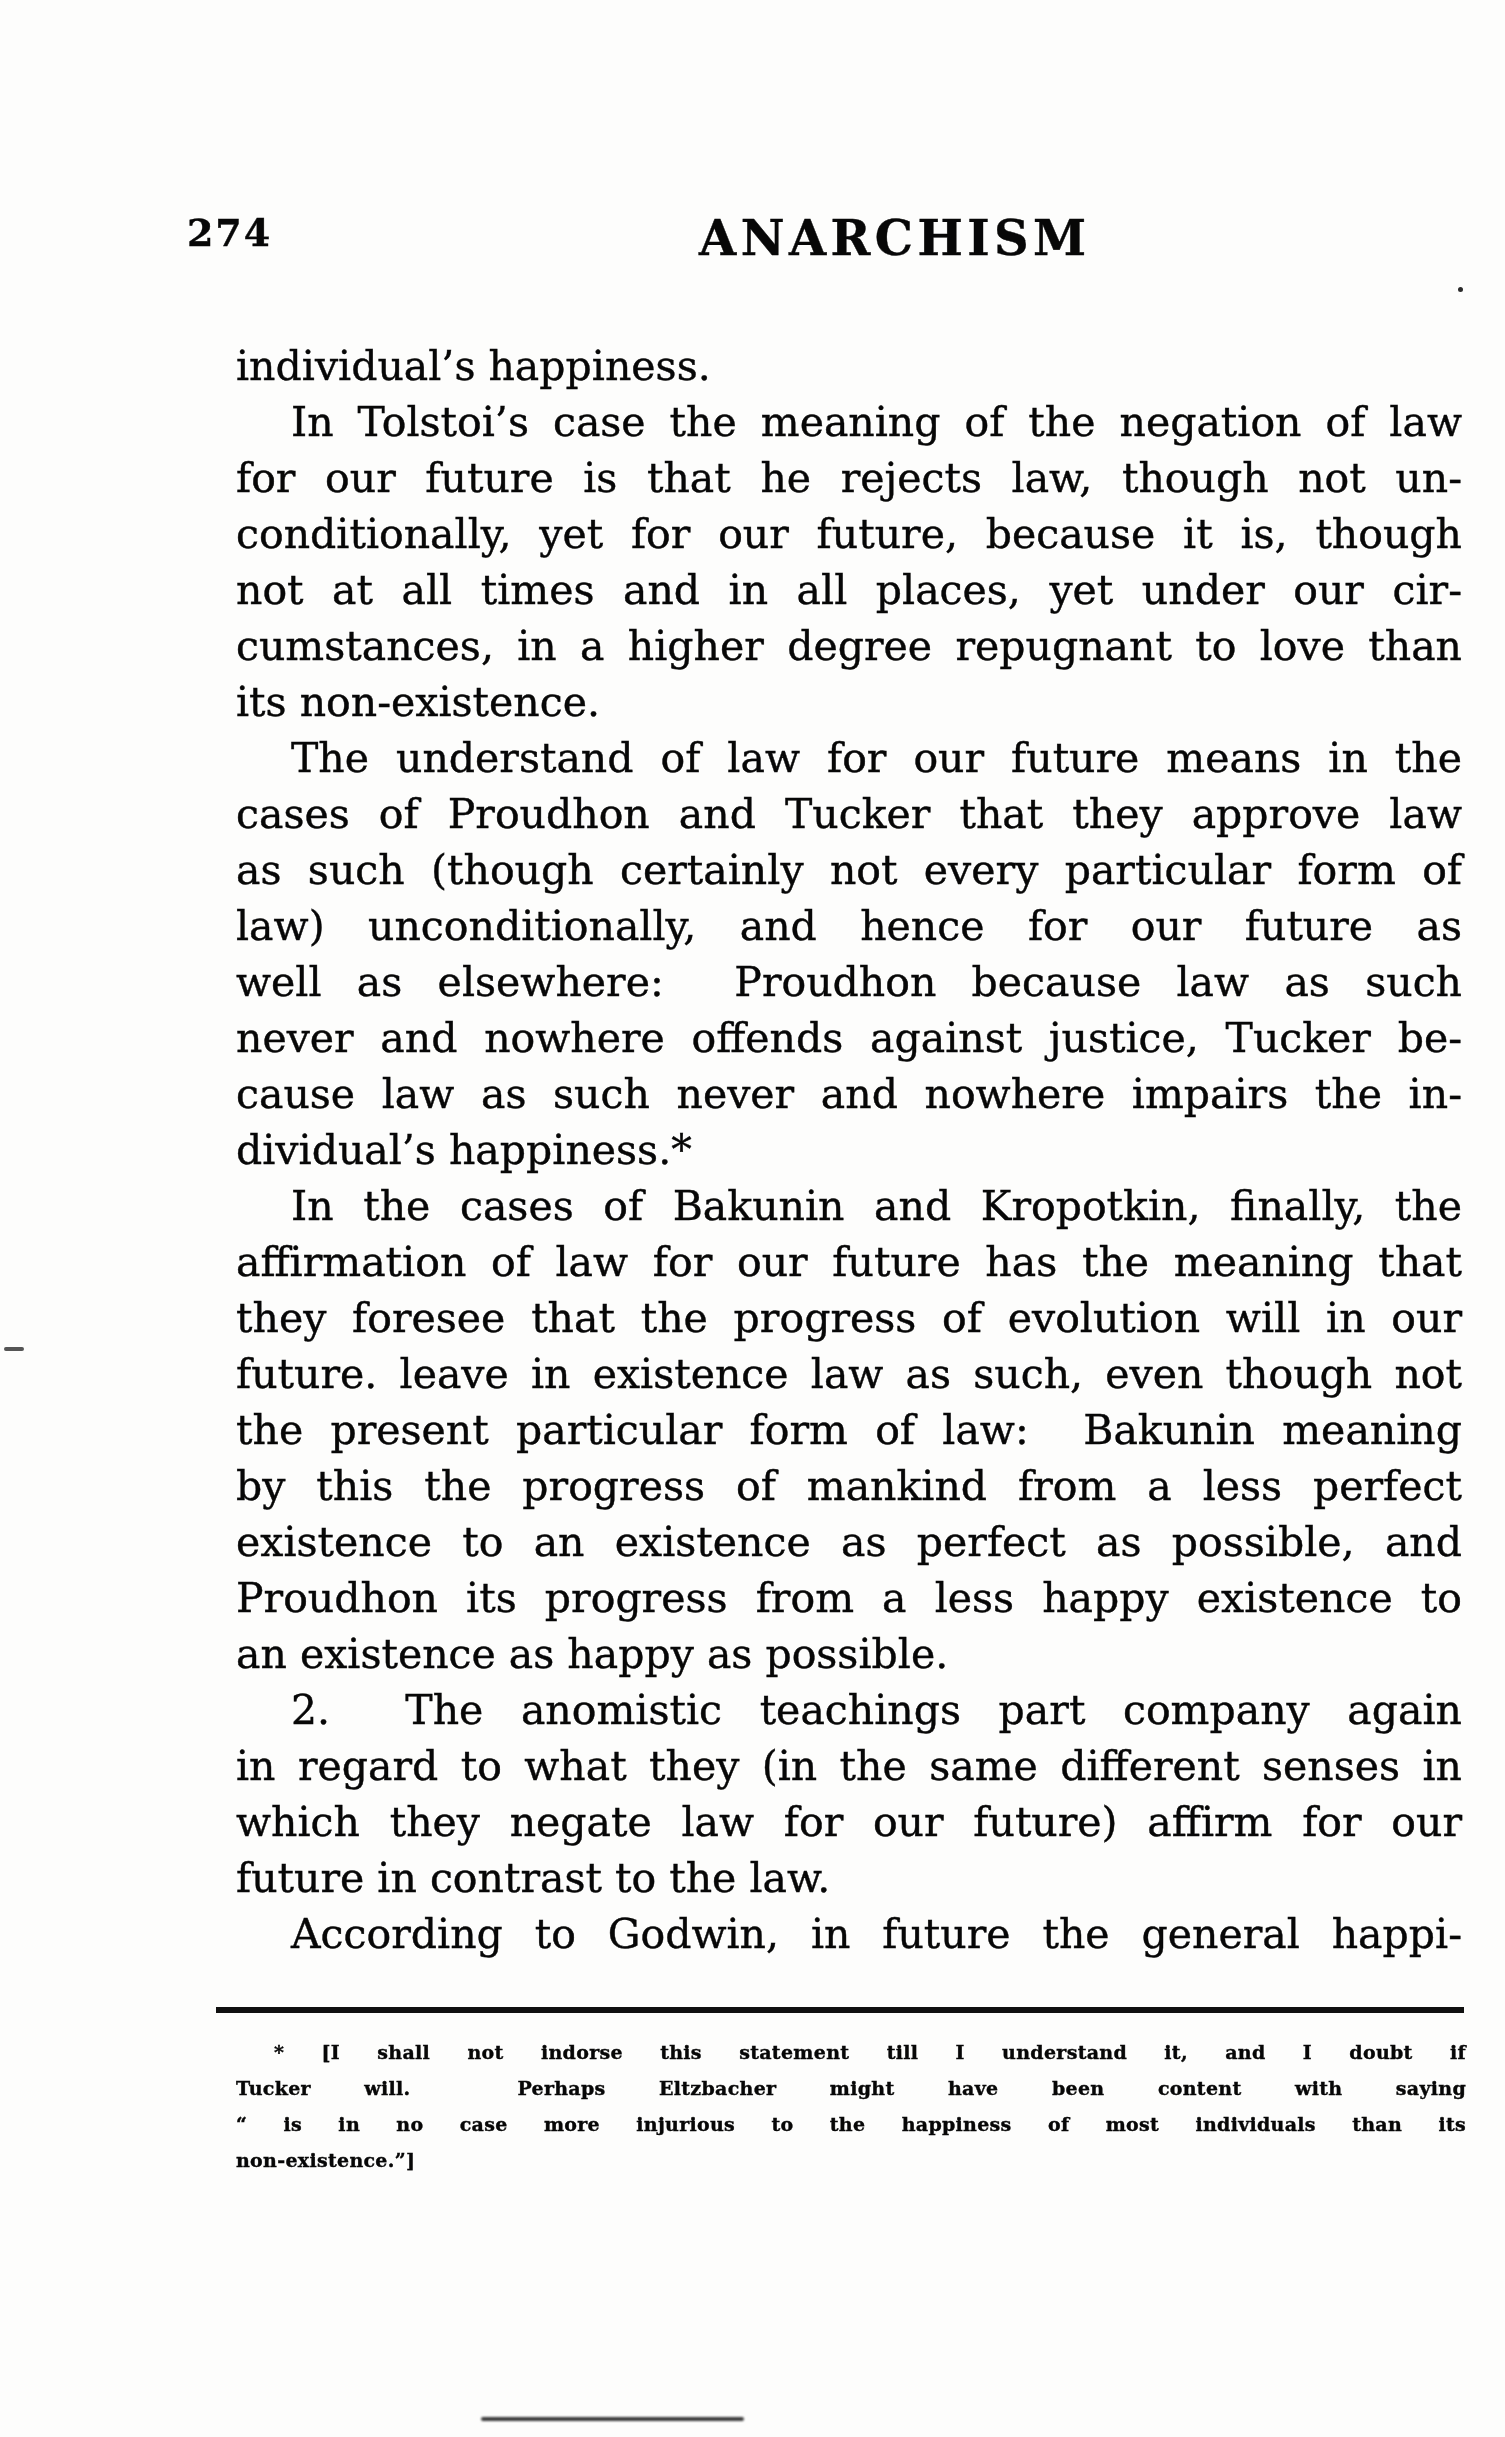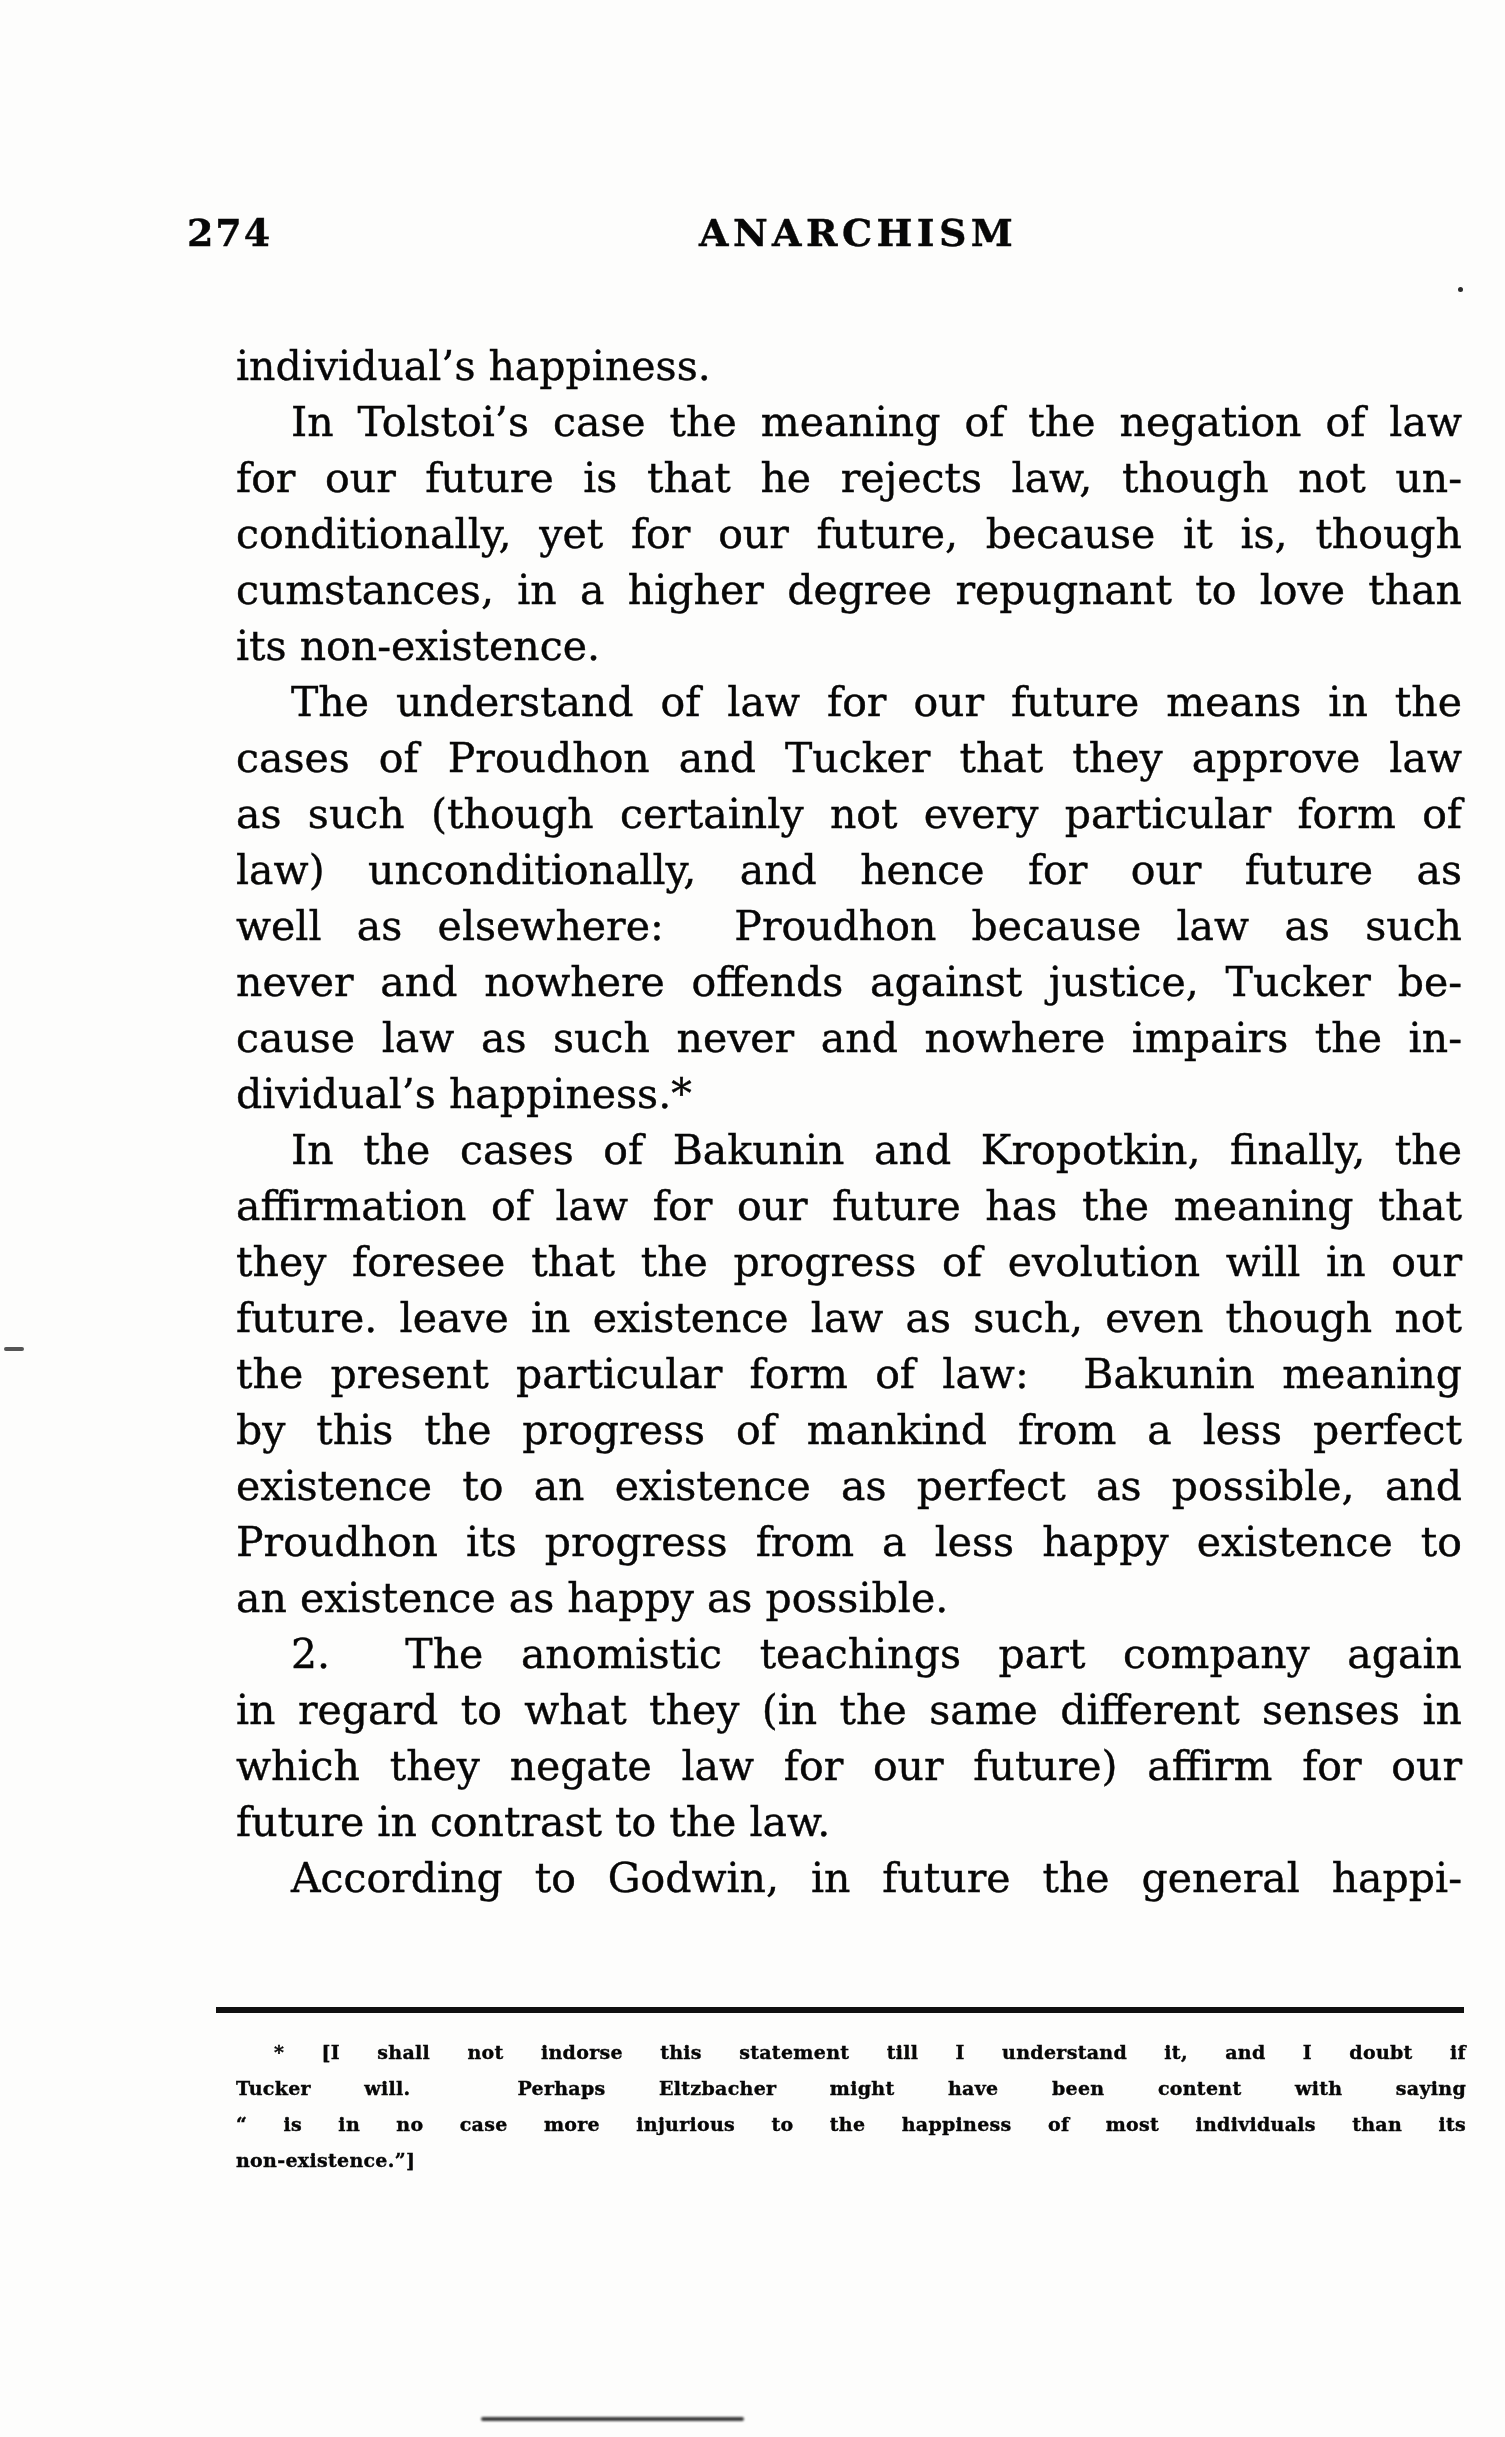--- a/index.html
+++ b/index.html
@@ -25,21 +25,21 @@
     left: 187px;
     top: 210px;
     font-size: 38px;
     font-weight: bold;
     letter-spacing: 1.9px;
   }
   .running-title {
     position: absolute;
     left: 699px;
     top: 210px;
-    font-size: 38px;
+    font-size: 48px;
     font-weight: bold;
     letter-spacing: 4.4px;
   }
   .body-text {
     position: absolute;
     left: 216px;
     top: 338px;
     width: 1246px;
     font-size: 41px;
     line-height: 56px;
@@ -113,20 +113,21 @@
   <div class="body-text ink">
 
     <div class="para">
       <div class="line last">individual’s happiness.</div>
     </div>
 
     <div class="para">
       <div class="line indent">In Tolstoi’s case the meaning of the negation of law</div>
       <div class="line">for our future is that he rejects law, though not un-</div>
       <div class="line">conditionally, yet for our future, because it is, though</div>
+      <div class="line">not at all times and in all places, yet under our cir-</div>
       <div class="line">cumstances, in a higher degree repugnant to love than</div>
       <div class="line last">its non-existence.</div>
     </div>
 
     <div class="para">
       <div class="line indent">The understand of law for our future means in the</div>
       <div class="line">cases of Proudhon and Tucker that they approve law</div>
       <div class="line">as such (though certainly not every particular form of</div>
       <div class="line">law) unconditionally, and hence for our future as</div>
       <div class="line">well as elsewhere:&nbsp; Proudhon because law as such</div>

